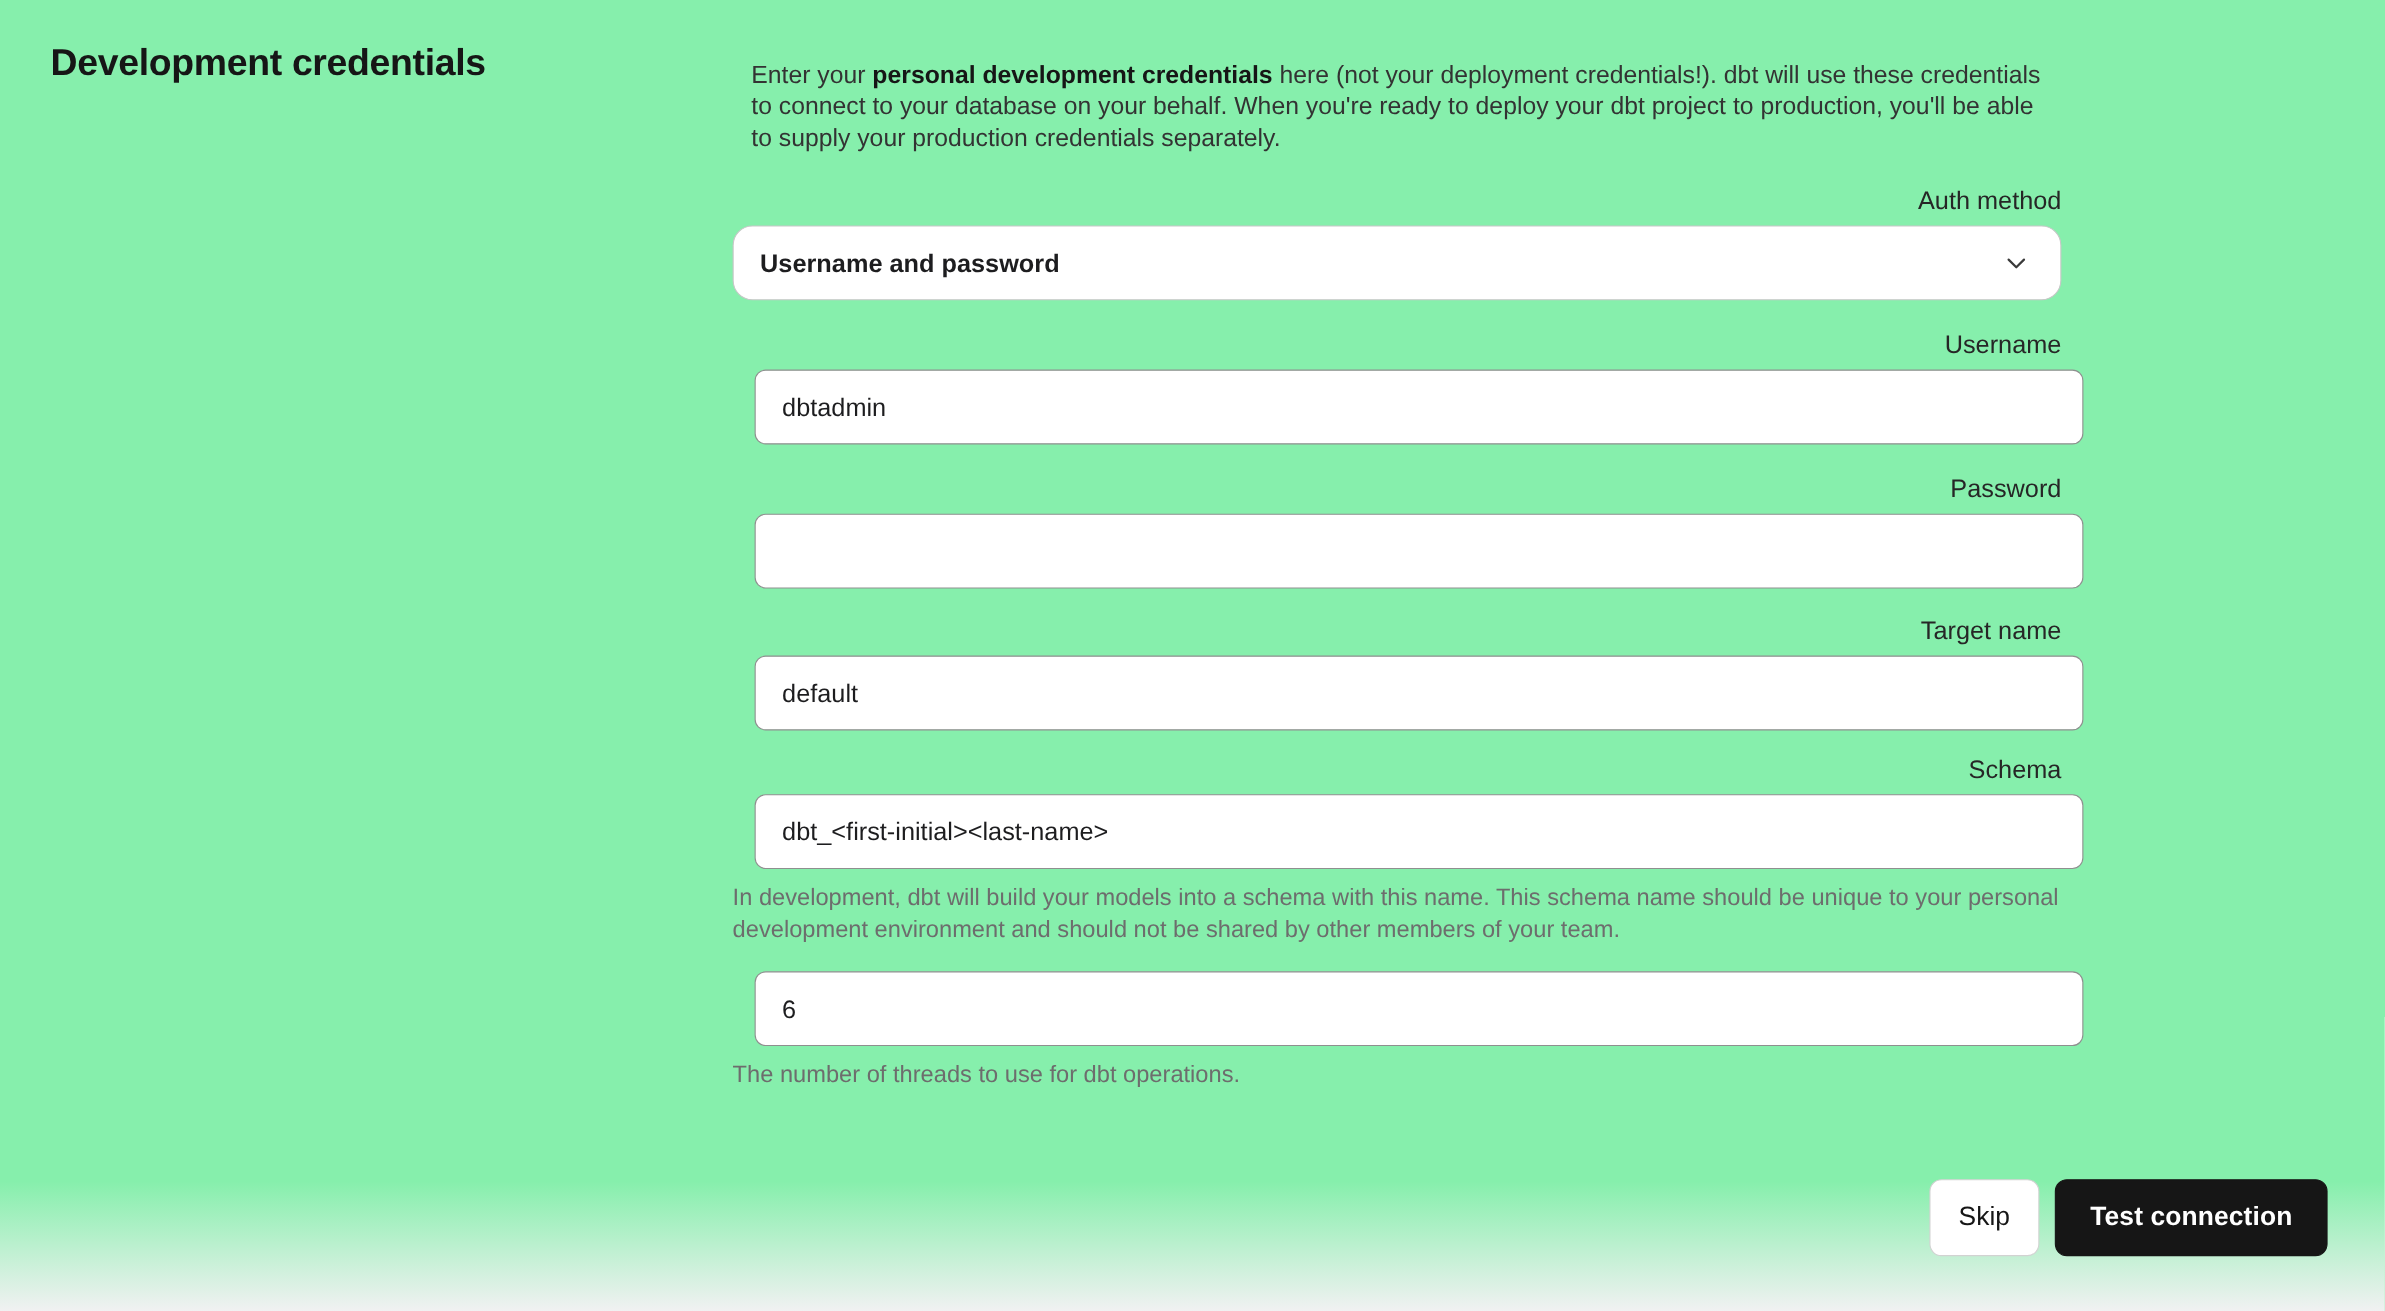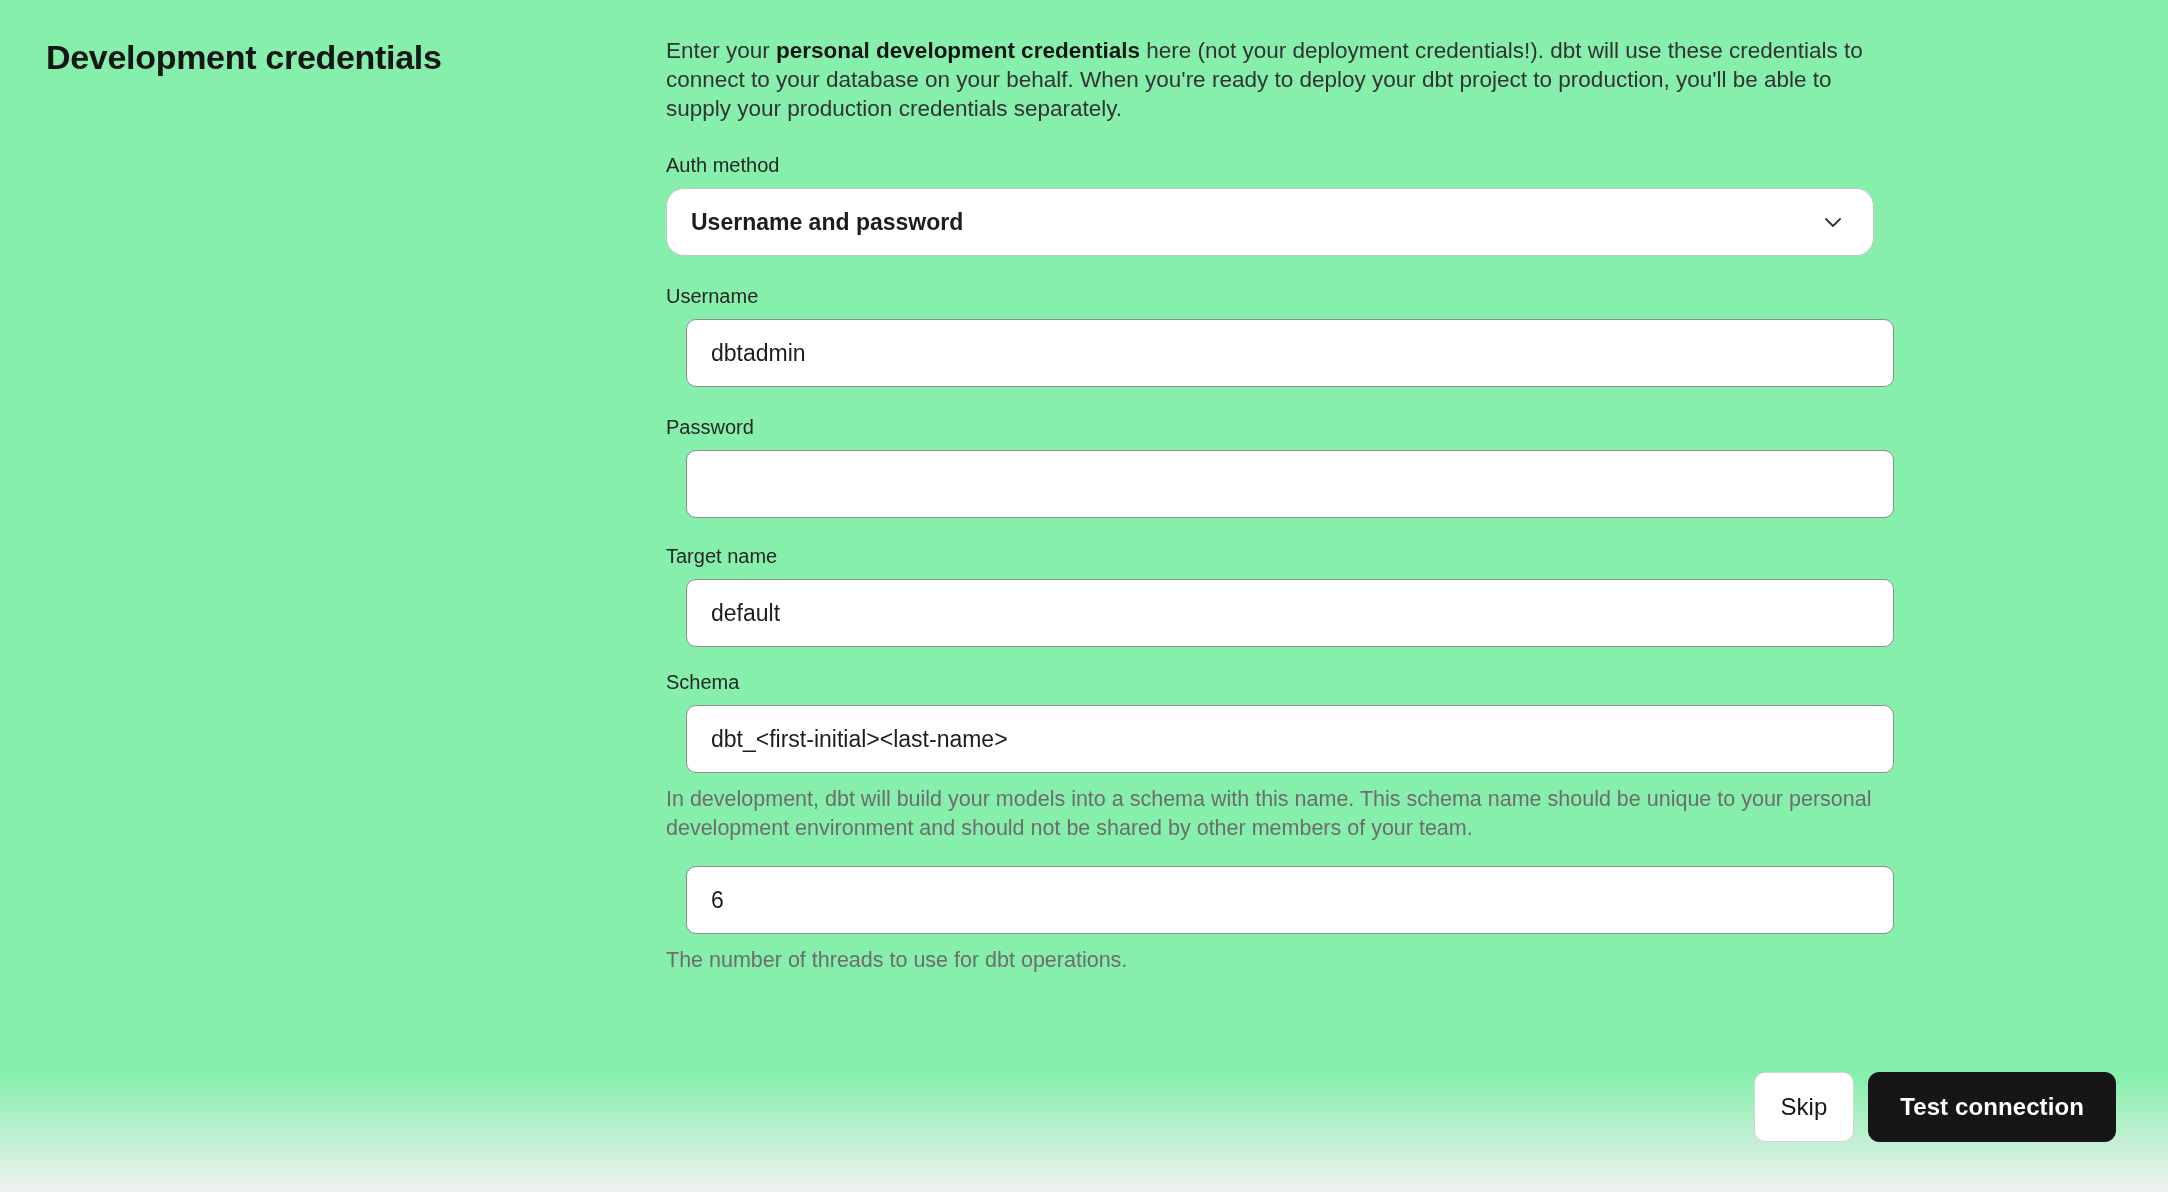--- a/index.html
+++ b/index.html
@@ -24,40 +24,41 @@
     font-size: 34px;
     font-weight: 700;
     letter-spacing: -0.3px;
     line-height: 42px;
     color: #161616;
   }
 
   .form-col { width: 1208px; flex: 0 0 auto; }
 
   .description {
-    margin: 0;
+    margin: 17px;
     font-size: 22.5px;
     line-height: 29px;
     color: #333333;
   }
   .description .bold-seg { font-weight: 700; color: #161616; }
 
   .field-group { margin-top: 26px; }
   .field-group.first { margin-top: 28px; }
   .field-group.schema-group { margin-top: 21px; }
   .field-group.target-group { margin-top: 24px; }
   .field-group.threads-group { margin-top: 23px; }
 
   .field-label {
     display: block;
-    font-size: 20px;
+    font-size: 23px;
     font-weight: 500;
     color: #262626;
     line-height: 28px;
     margin-bottom: 9px;
+    text-align: right;
   }
 
   .select-box {
     position: relative;
     width: 100%; height: 68px;
     background: #ffffff;
     border: 1.5px solid #c7c7c7;
     border-radius: 18px;
     display: flex; align-items: center;
     padding: 0 64px 0 24px;

